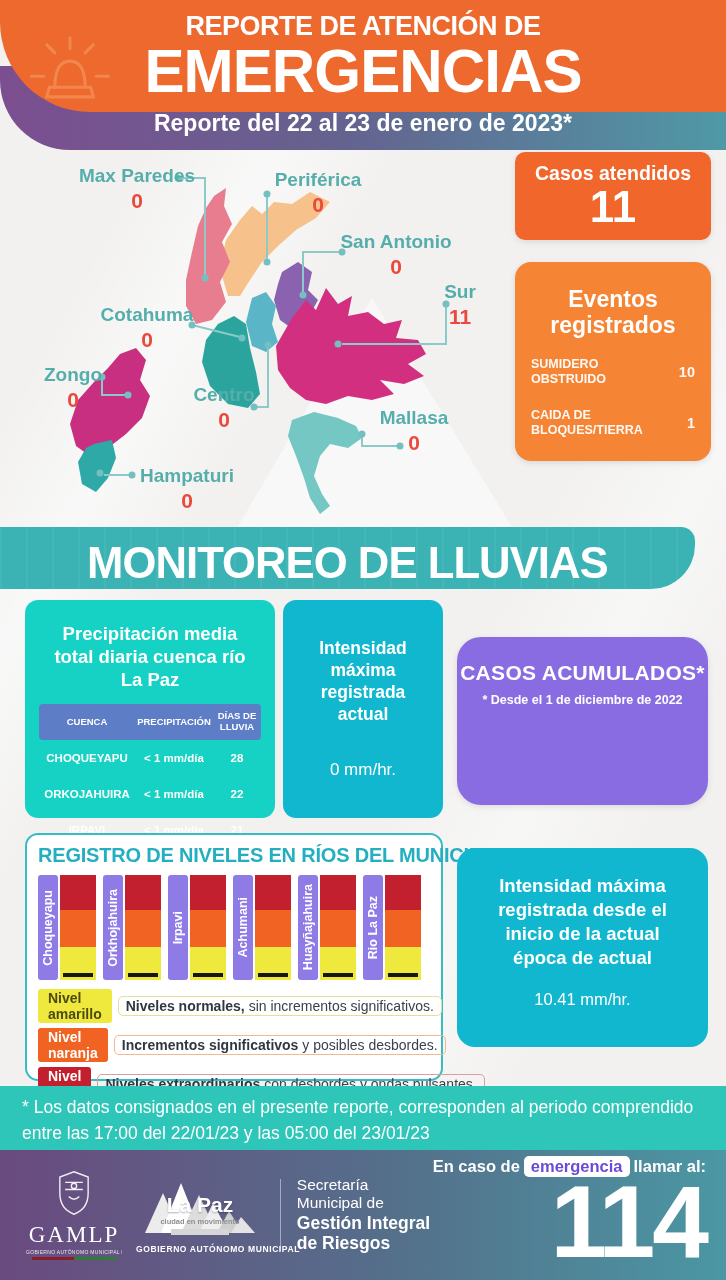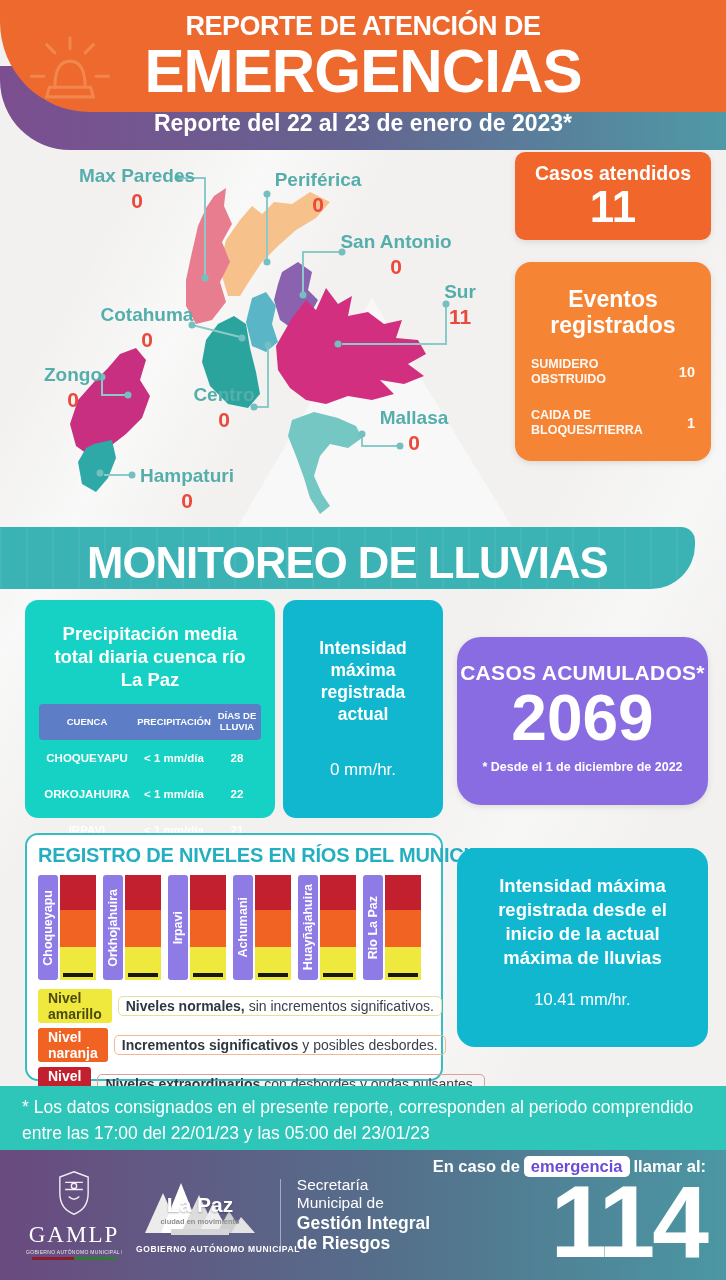--- a/index.html
+++ b/index.html
@@ -288,21 +288,20 @@
     </div>
   </div>
 
   <div class="card-int">
     <div class="t">Intensidad máxima registrada actual</div>
     <div class="v">0 mm/hr.</div>
   </div>
 
   <div class="card-acum">
     <div class="t">CASOS ACUMULADOS*</div>
-    <div class="v">2069</div>
     <div class="f">* Desde el 1 de diciembre de 2022</div>
   </div>
 
   <div class="card-rios">
     <div class="t">REGISTRO DE NIVELES EN RÍOS DEL MUNICIPIO</div>
     <div class="bars">
       <div class="bar-pair">
         <div class="bar-label">
             <span>Choqueyapu</span>
           </div>
@@ -383,21 +382,21 @@
         <div class="pill pill-r"><b>Niveles extraordinarios</b><span> con desbordes y ondas pulsantes.</span></div>
       </div>
       <div class="leg-marker">
         <div class="mk-line"></div>
         <div class="mk-text">Marcador de desde</div>
       </div>
     </div>
   </div>
 
   <div class="card-epoca">
-    <div class="t">Intensidad máxima registrada desde el inicio de la actual máxima de lluvias</div>
+    <div class="t">Intensidad máxima registrada desde el inicio de la actual época de actual</div>
     <div class="v">10.41 mm/hr.</div>
   </div>
 
   <div class="note-band">
     <p>* Los datos consignados en el presente reporte, corresponden al periodo comprendido entre las 17:00 del 22/01/23 y las 05:00 del 23/01/23</p>
   </div>
 
   <div class="footer">
     <div class="gamlp">
       <svg width="40" height="46" viewBox="0 0 44 52" fill="none" stroke="rgba(255,255,255,.9)" stroke-width="1.6">

